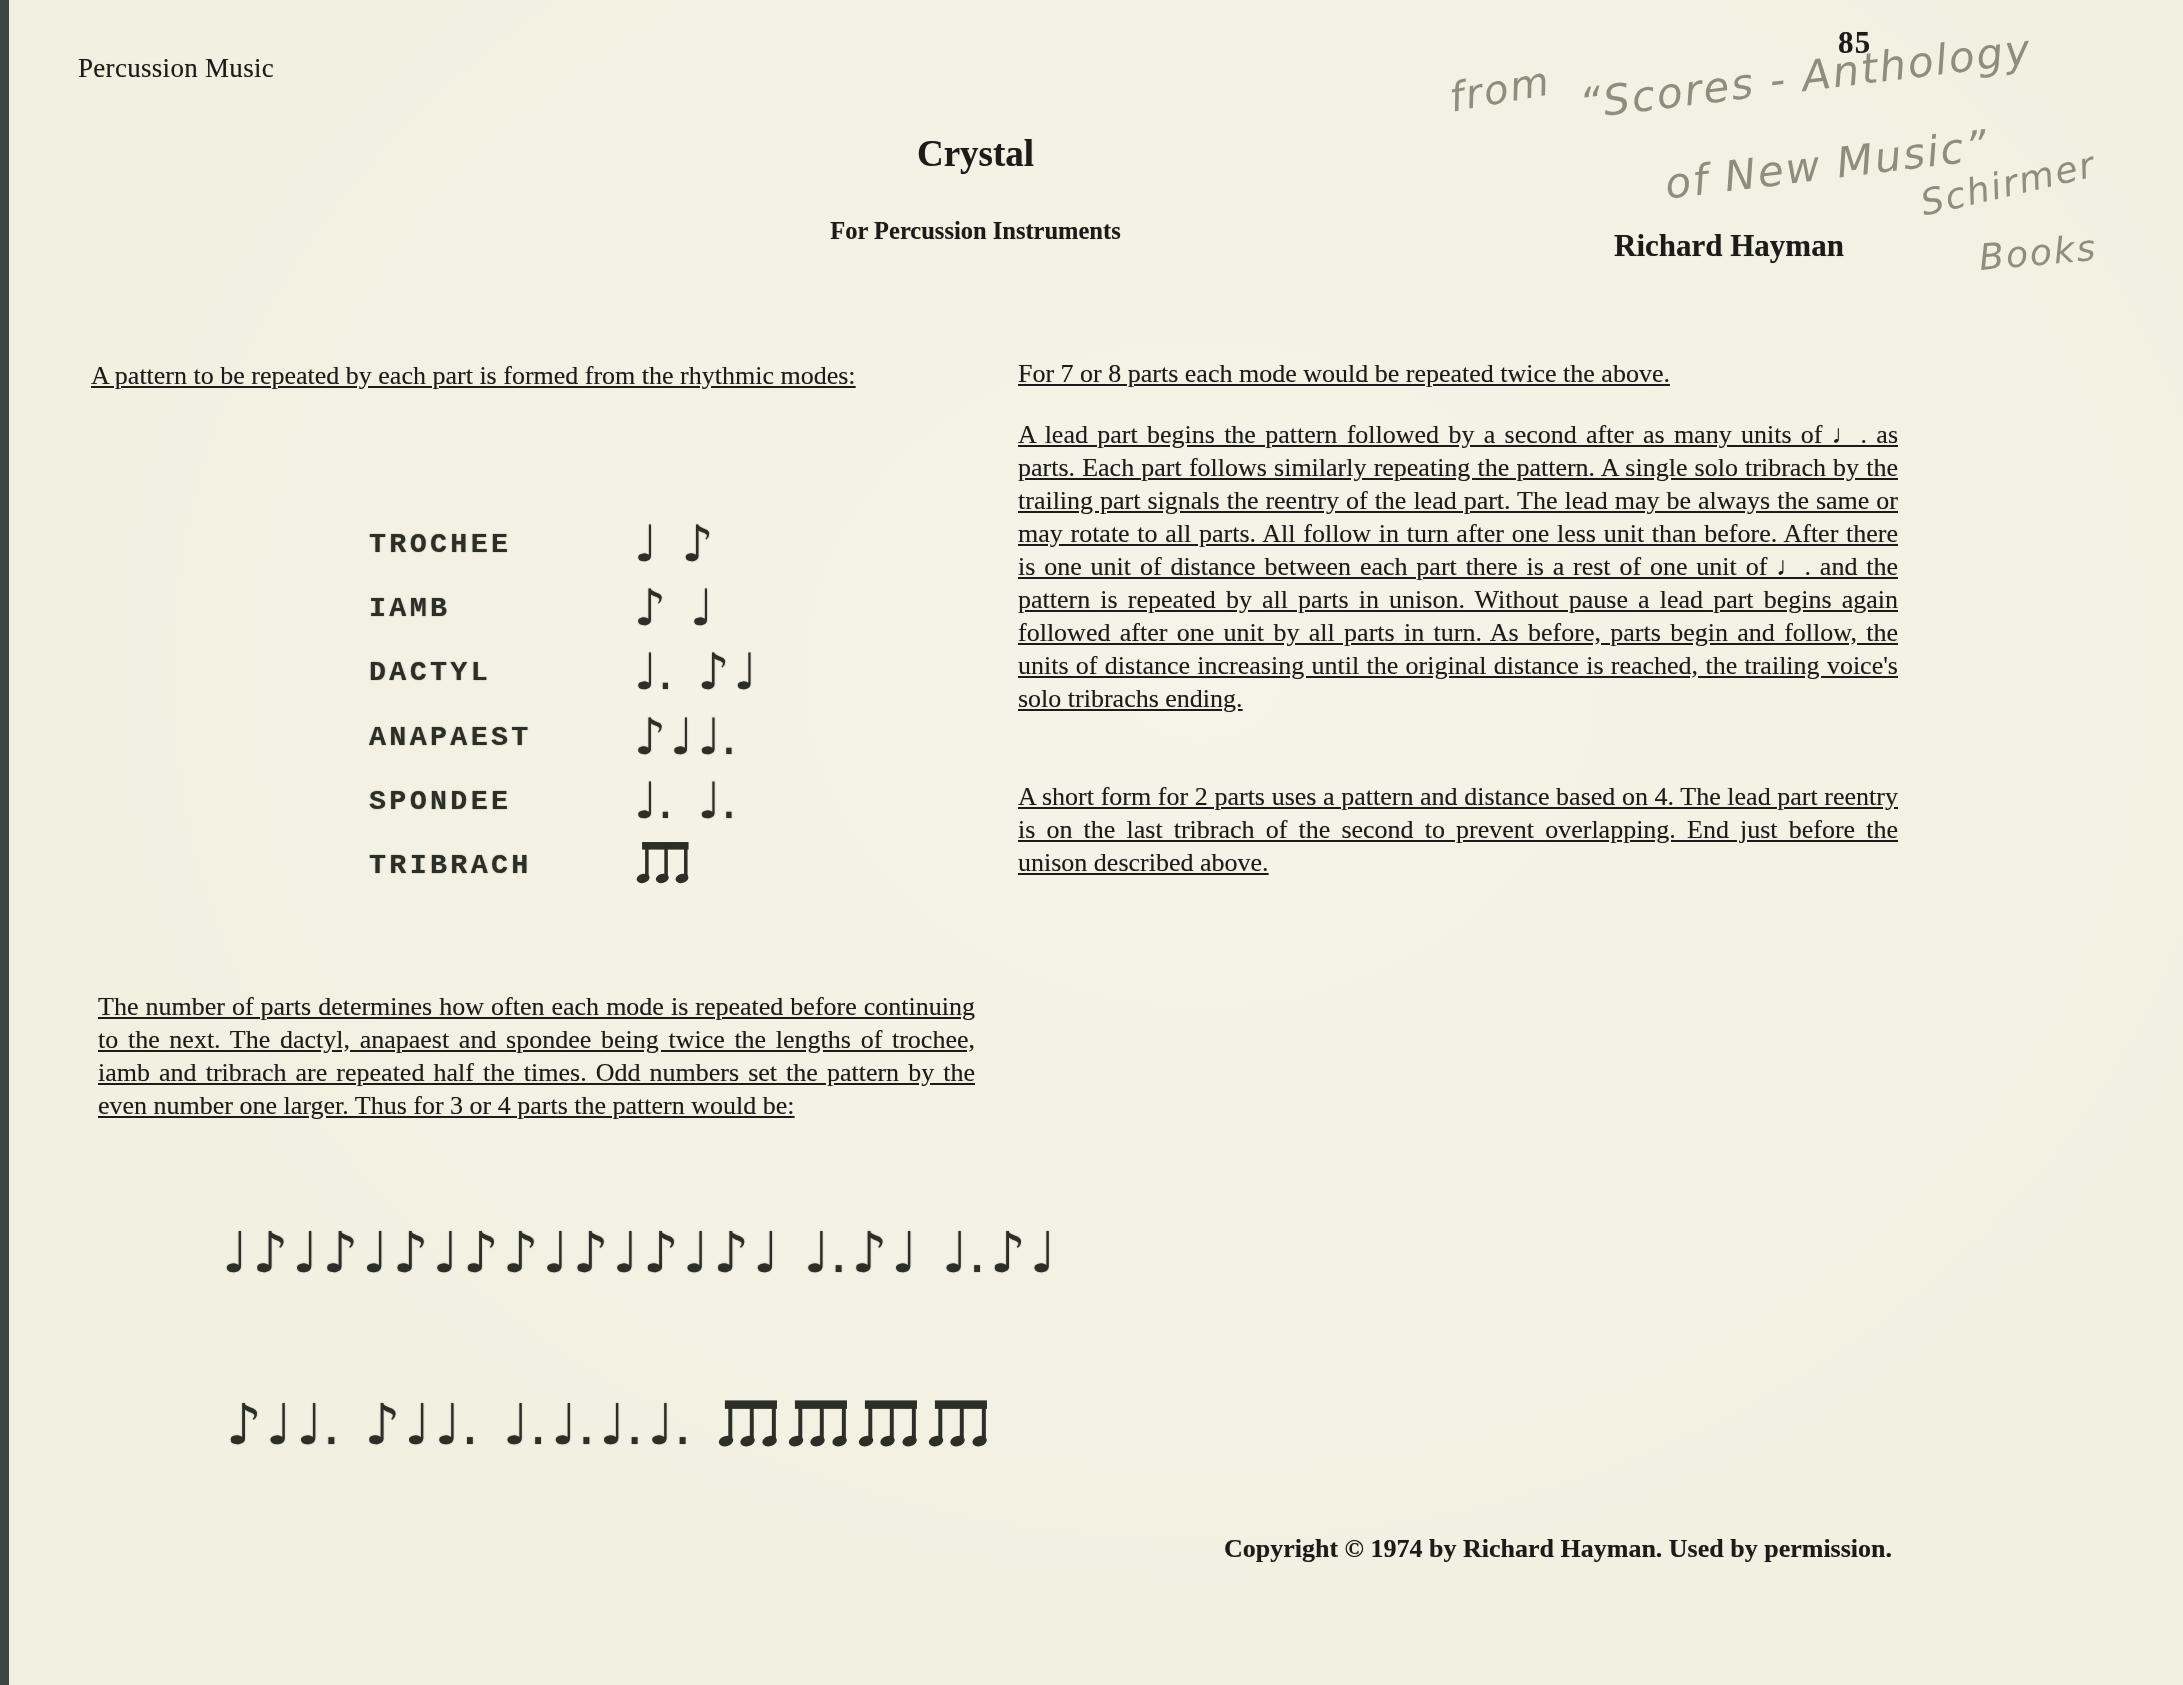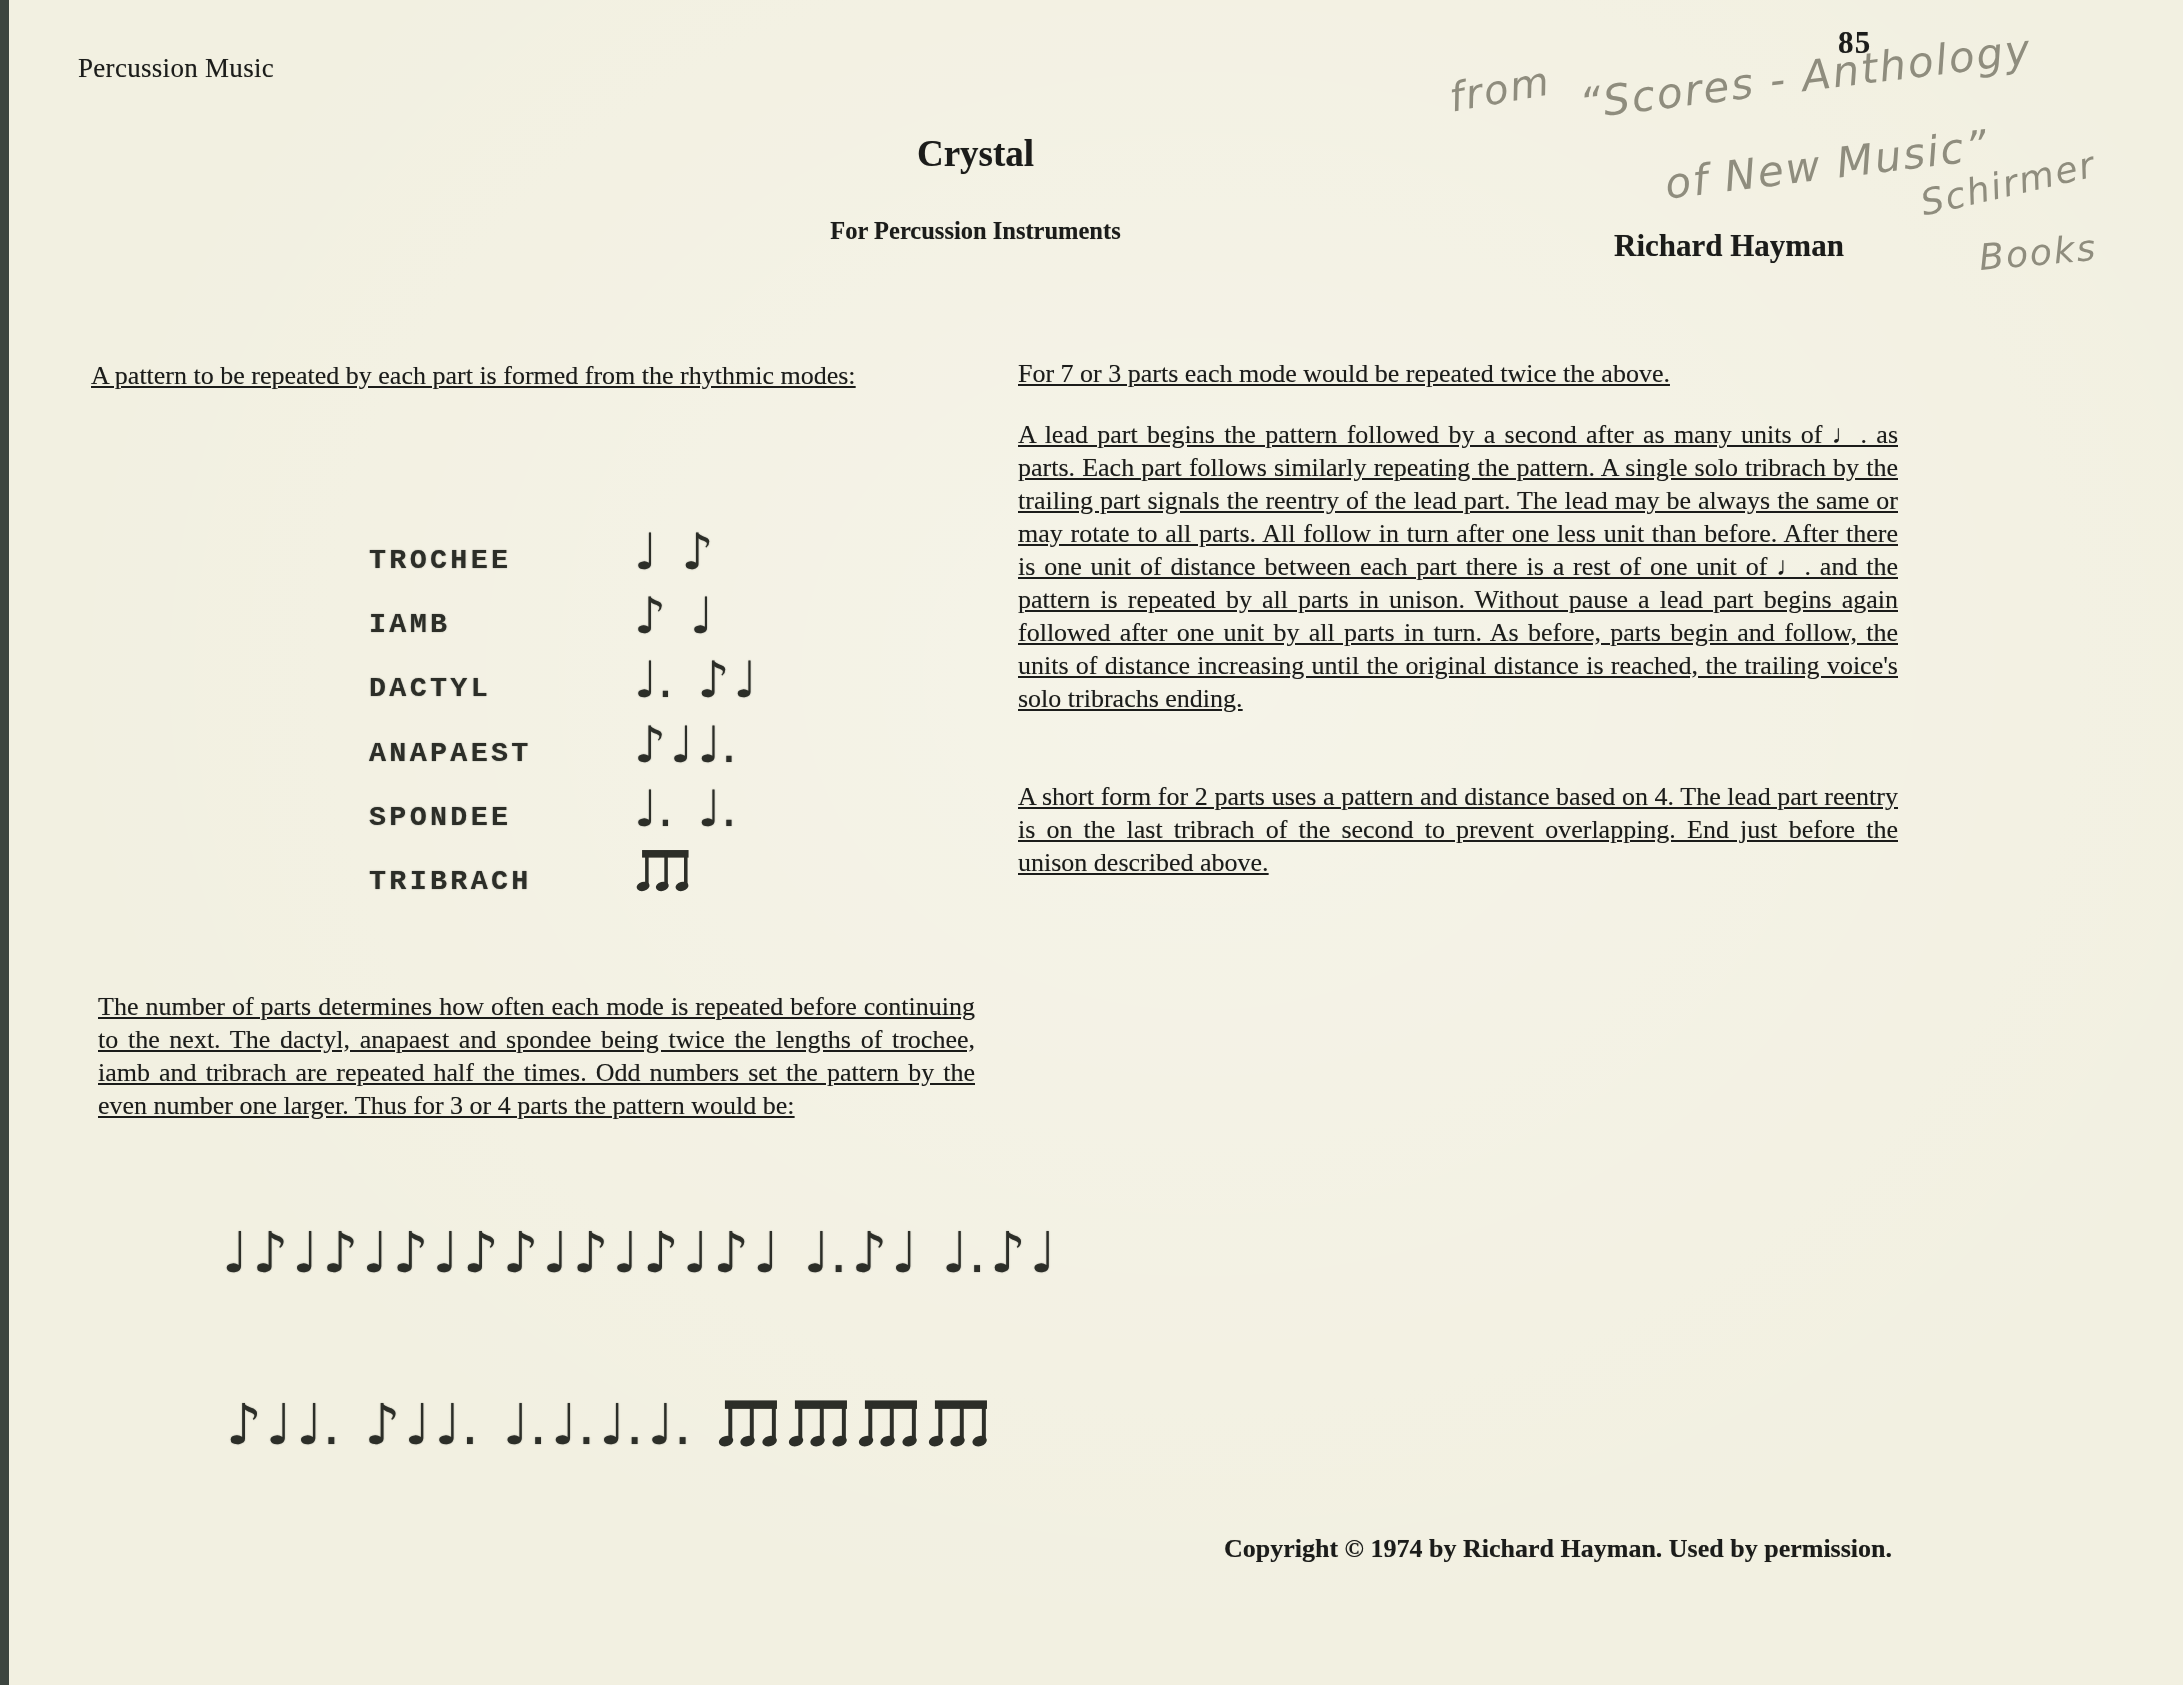--- a/index.html
+++ b/index.html
@@ -42,21 +42,21 @@
   .hand-pub2{left:1979px;top:232px;font-size:36px;transform:rotate(-5deg);}
   .para{position:absolute;font-size:26px;line-height:1.27;text-align:justify;text-decoration:underline;}
   .p-intro{left:91px;top:359px;width:890px;}
   .p-body{left:98px;top:990px;width:877px;}
   .p-r1{left:1018px;top:357px;width:880px;}
   .p-r2{left:1018px;top:418px;width:880px;}
   .p-r3{left:1018px;top:780px;width:880px;}
   .copyright{position:absolute;left:1224px;top:1534px;font-size:26px;font-weight:bold;}
   
   .modes{position:absolute;left:369px;top:511px;}
-  .mode-row{position:absolute;left:0;display:flex;align-items:flex-end;height:66px;}
+  .mode-row{position:absolute;left:0;display:flex;align-items:center;height:66px;}
   .mode-label{
     width:265px;
     font-family:"Liberation Mono","DejaVu Sans Mono",monospace;
     font-weight:bold;font-size:28.4px;letter-spacing:3.3px;
     color:var(--note-ink);
     text-shadow:0 0 1.3px rgba(30,32,28,.55);
   }
   .mode-notes{display:flex;align-items:baseline;font-size:50px;}
   
   .note{
@@ -224,19 +224,19 @@
         <rect x="14" y="6" width="92" height="15"></rect>
         <rect x="20" y="8" width="7" height="66"></rect>
         <rect x="58" y="8" width="7" height="66"></rect>
         <rect x="97" y="8" width="7" height="66"></rect>
         <ellipse cx="16" cy="78" rx="13" ry="9" transform="rotate(-15 16 78)"></ellipse>
         <ellipse cx="54" cy="78" rx="13" ry="9" transform="rotate(-15 54 78)"></ellipse>
         <ellipse cx="93" cy="78" rx="13" ry="9" transform="rotate(-15 93 78)"></ellipse>
       </svg>
     </div>
 
-  <div class="para p-r1 txt">For 7 or 3 parts each mode would be repeated twice the above.</div>
+  <div class="para p-r1 txt">For 7 or 8 parts each mode would be repeated twice the above.</div>
   <div class="para p-r2 txt">A lead part begins the pattern followed by a second after as many units of ♩. as parts. Each part follows similarly repeating the pattern. A single solo tribrach by the trailing part signals the reentry of the lead part. The lead may be always the same or may rotate to all parts. All follow in turn after one less unit than before. After there is one unit of distance between each part there is a rest of one unit of ♩. and the pattern is repeated by all parts in unison. Without pause a lead part begins again followed after one unit by all parts in turn. As before, parts begin and follow, the units of distance increasing until the original distance is reached, the trailing voice's solo tribrachs ending.</div>
   <div class="para p-r3 txt">A short form for 2 parts uses a pattern and distance based on 4. The lead part reentry is on the last tribrach of the second to prevent overlapping. End just before the unison described above.</div>
 
   <div class="copyright txt">Copyright © 1974 by Richard Hayman. Used by permission.</div>
 </div>
 
 
 </body></html>

